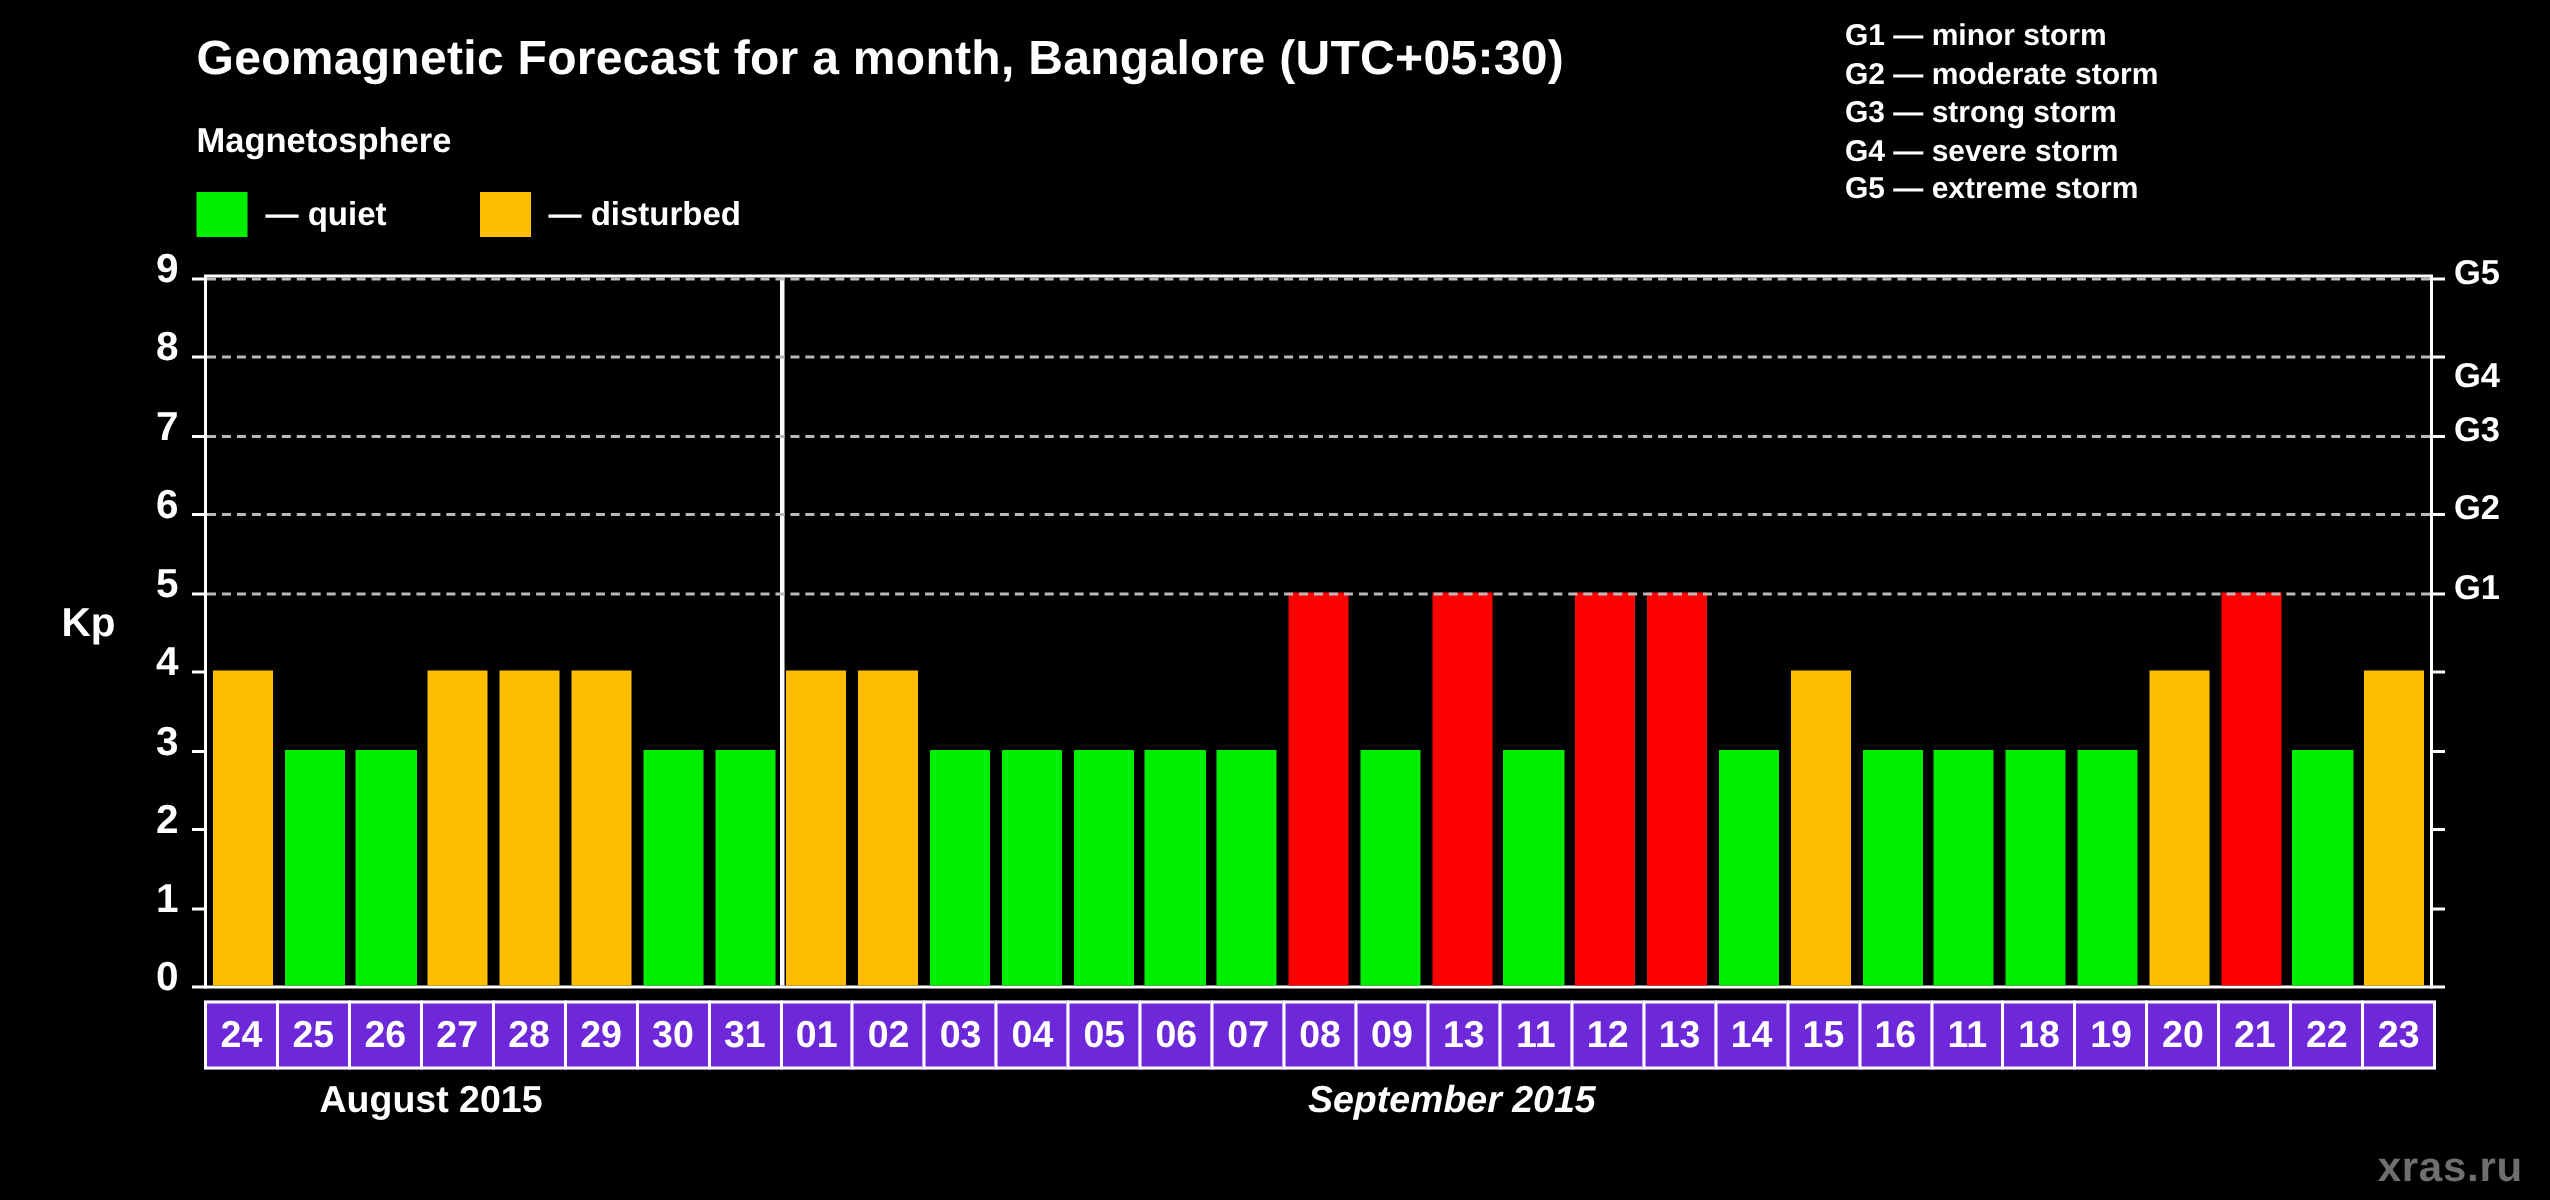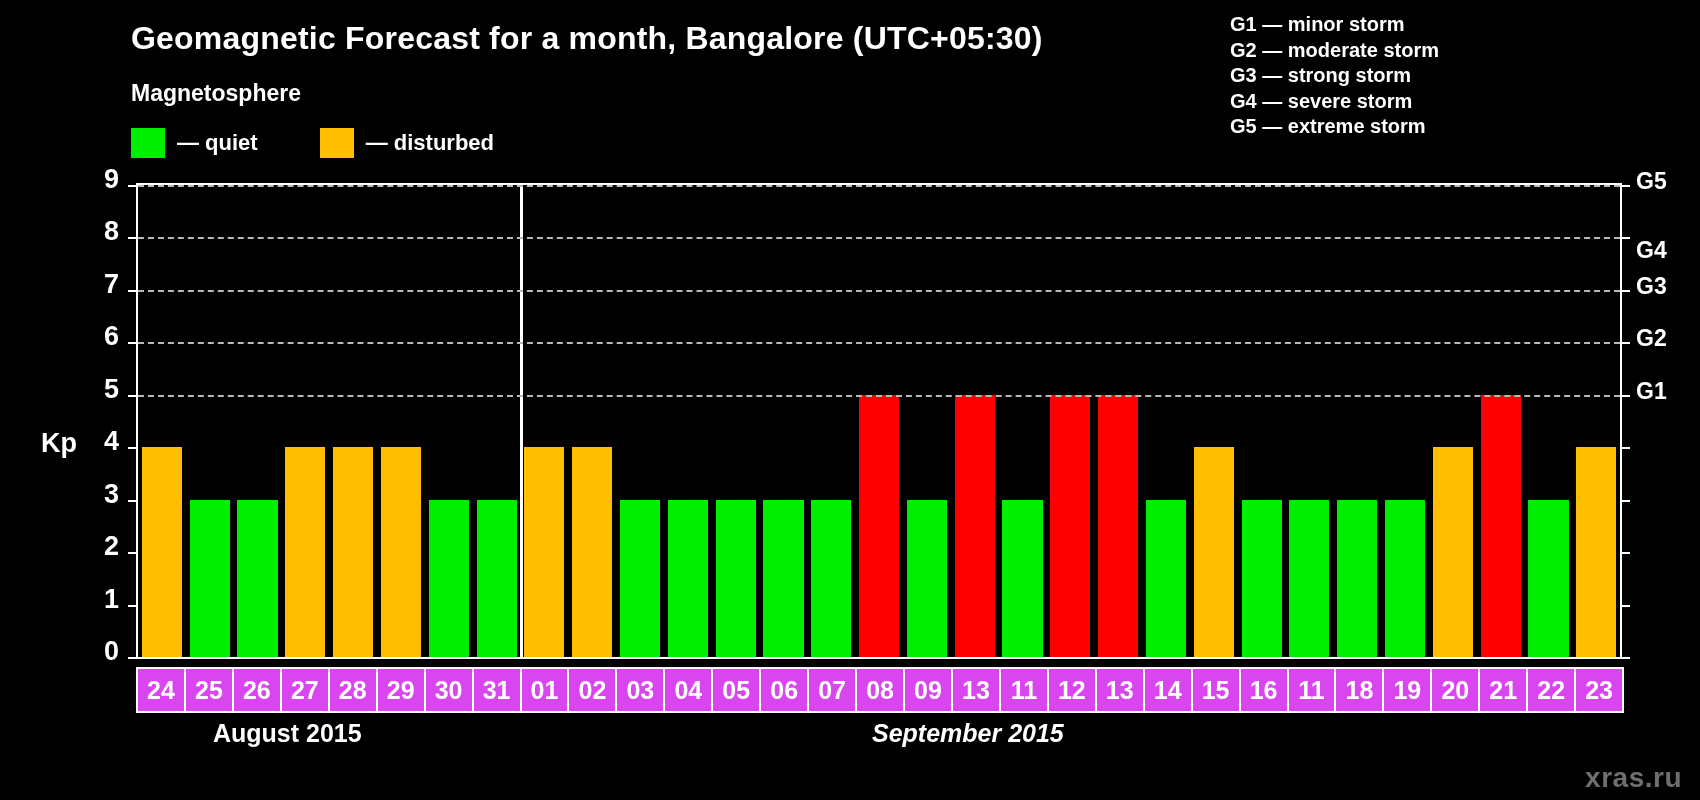--- a/index.html
+++ b/index.html
@@ -39,28 +39,28 @@
 
   
   .ytick{position:absolute;width:10px;height:0;border-top:2px solid #fff;}
   .ytick.l{left:-10px;}
   .ytick.r{right:-10px;}
 
   
   .ylab{position:absolute;font-size:27px;font-weight:bold;text-align:right;
         width:46px;}
   .glab{position:absolute;font-size:23px;font-weight:bold;width:60px;}
-  #kp{position:absolute;left:41px;top:400px;font-size:27px;font-weight:bold;margin-top:28px;}
+  #kp{position:absolute;left:41px;top:400px;font-size:27px;font-weight:bold;}
 
   
   #dates{position:absolute;left:136px;top:667px;width:1486px;height:46px;
          display:flex;}
   .datebox{flex:1 1 0;border:2px solid #fff;box-sizing:border-box;
            display:flex;align-items:center;justify-content:center;
-           font-size:25px;font-weight:bold;margin-right:-2px;background:#d946ef;}
+           font-size:25px;font-weight:bold;margin-right:-2px;background:#6d28d9;}
 
   
   .month{position:absolute;top:719px;font-size:25px;font-weight:bold;
          white-space:nowrap;}
   #month-aug{left:213px;}
   #month-sep{left:872px;font-style:italic;}
 
   #watermark{position:absolute;right:18px;bottom:6px;font-size:28px;
              font-weight:bold;color:#6f6f6f;letter-spacing:.5px;}
 </style>

